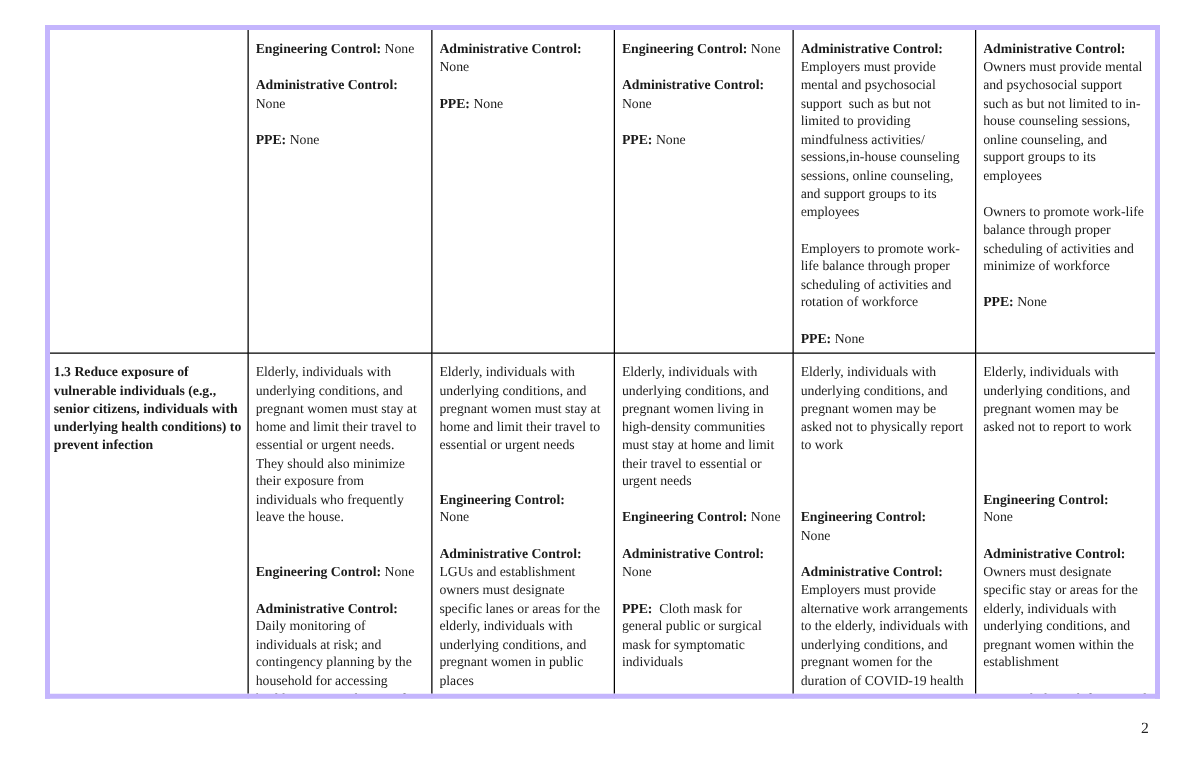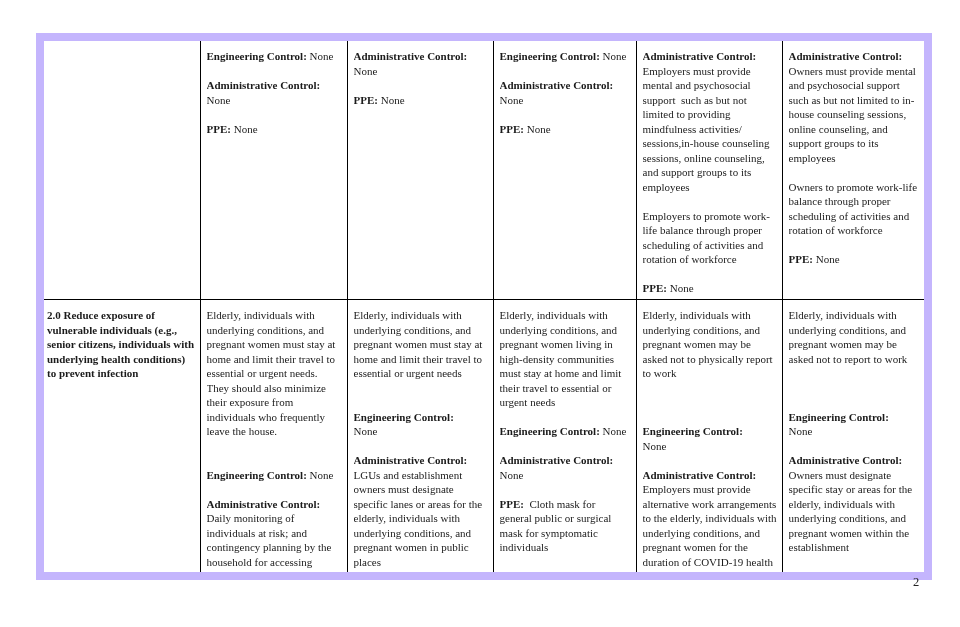--- a/index.html
+++ b/index.html
@@ -12,25 +12,25 @@
   .page {
     position: relative;
     width: 960px;
     height: 627px;
     background: #ffffff;
     overflow: hidden;
   }
   table.controls-table {
     position: absolute;
     left: 36px;
-    top: 33px;
+    top: 20px;
     width: 888px;
     border-collapse: collapse;
     table-layout: fixed;
-    border: 8px solid #c4b5fd;
+    border: 4px solid #c4b5fd;
     padding-left: 45px;
   }
   table.controls-table td {
     border: 1.5px solid #000000;
     vertical-align: top;
     padding: 8px 5px 0 6px;
   }
   table.controls-table td.first-col {
     padding-left: 3px;
     padding-right: 3px;
@@ -105,30 +105,30 @@
               <div class="para">&nbsp;</div>
               <div class="para"><span>Employers to promote work-life balance through proper scheduling of activities and rotation of workforce</span></div>
               <div class="para">&nbsp;</div>
               <div class="para"><span class="bold">PPE:</span><span> None</span></div>
             </div>
           </td>
         <td>
             <div class="cin r1">
               <div class="para"><span class="bold">Administrative Control:</span><span> Owners must provide mental and psychosocial support such as but not limited to in-house counseling sessions, online counseling, and support groups to its employees</span></div>
               <div class="para">&nbsp;</div>
-              <div class="para"><span>Owners to promote work-life balance through proper scheduling of activities and rotation of workforce</span></div>
+              <div class="para"><span>Owners to promote work-life balance through proper scheduling of activities and minimize of workforce</span></div>
               <div class="para">&nbsp;</div>
               <div class="para"><span class="bold">PPE:</span><span> None</span></div>
             </div>
           </td>
       </tr>
       <tr>
         <td class="first-col">
             <div class="cin r2">
-              <div class="para"><span class="bold">2.0 Reduce exposure of vulnerable individuals (e.g., senior citizens, individuals with underlying health conditions) to prevent infection</span></div>
+              <div class="para"><span class="bold">1.3 Reduce exposure of vulnerable individuals (e.g., senior citizens, individuals with underlying health conditions) to prevent infection</span></div>
             </div>
           </td>
         <td>
             <div class="cin r2">
               <div class="para"><span>Elderly, individuals with underlying conditions, and pregnant women must stay at home and limit their travel to essential or urgent needs. They should also minimize their exposure from individuals who frequently leave the house.</span></div>
               <div class="para">&nbsp;</div>
               <div class="para">&nbsp;</div>
               <div class="para"><span class="bold">Engineering Control:</span><span> None</span></div>
               <div class="para">&nbsp;</div>
               <div class="para"><span class="bold">Administrative Control:</span><span> Daily monitoring of individuals at risk; and contingency planning by the household for accessing healthcare or purchasing of</span></div>

